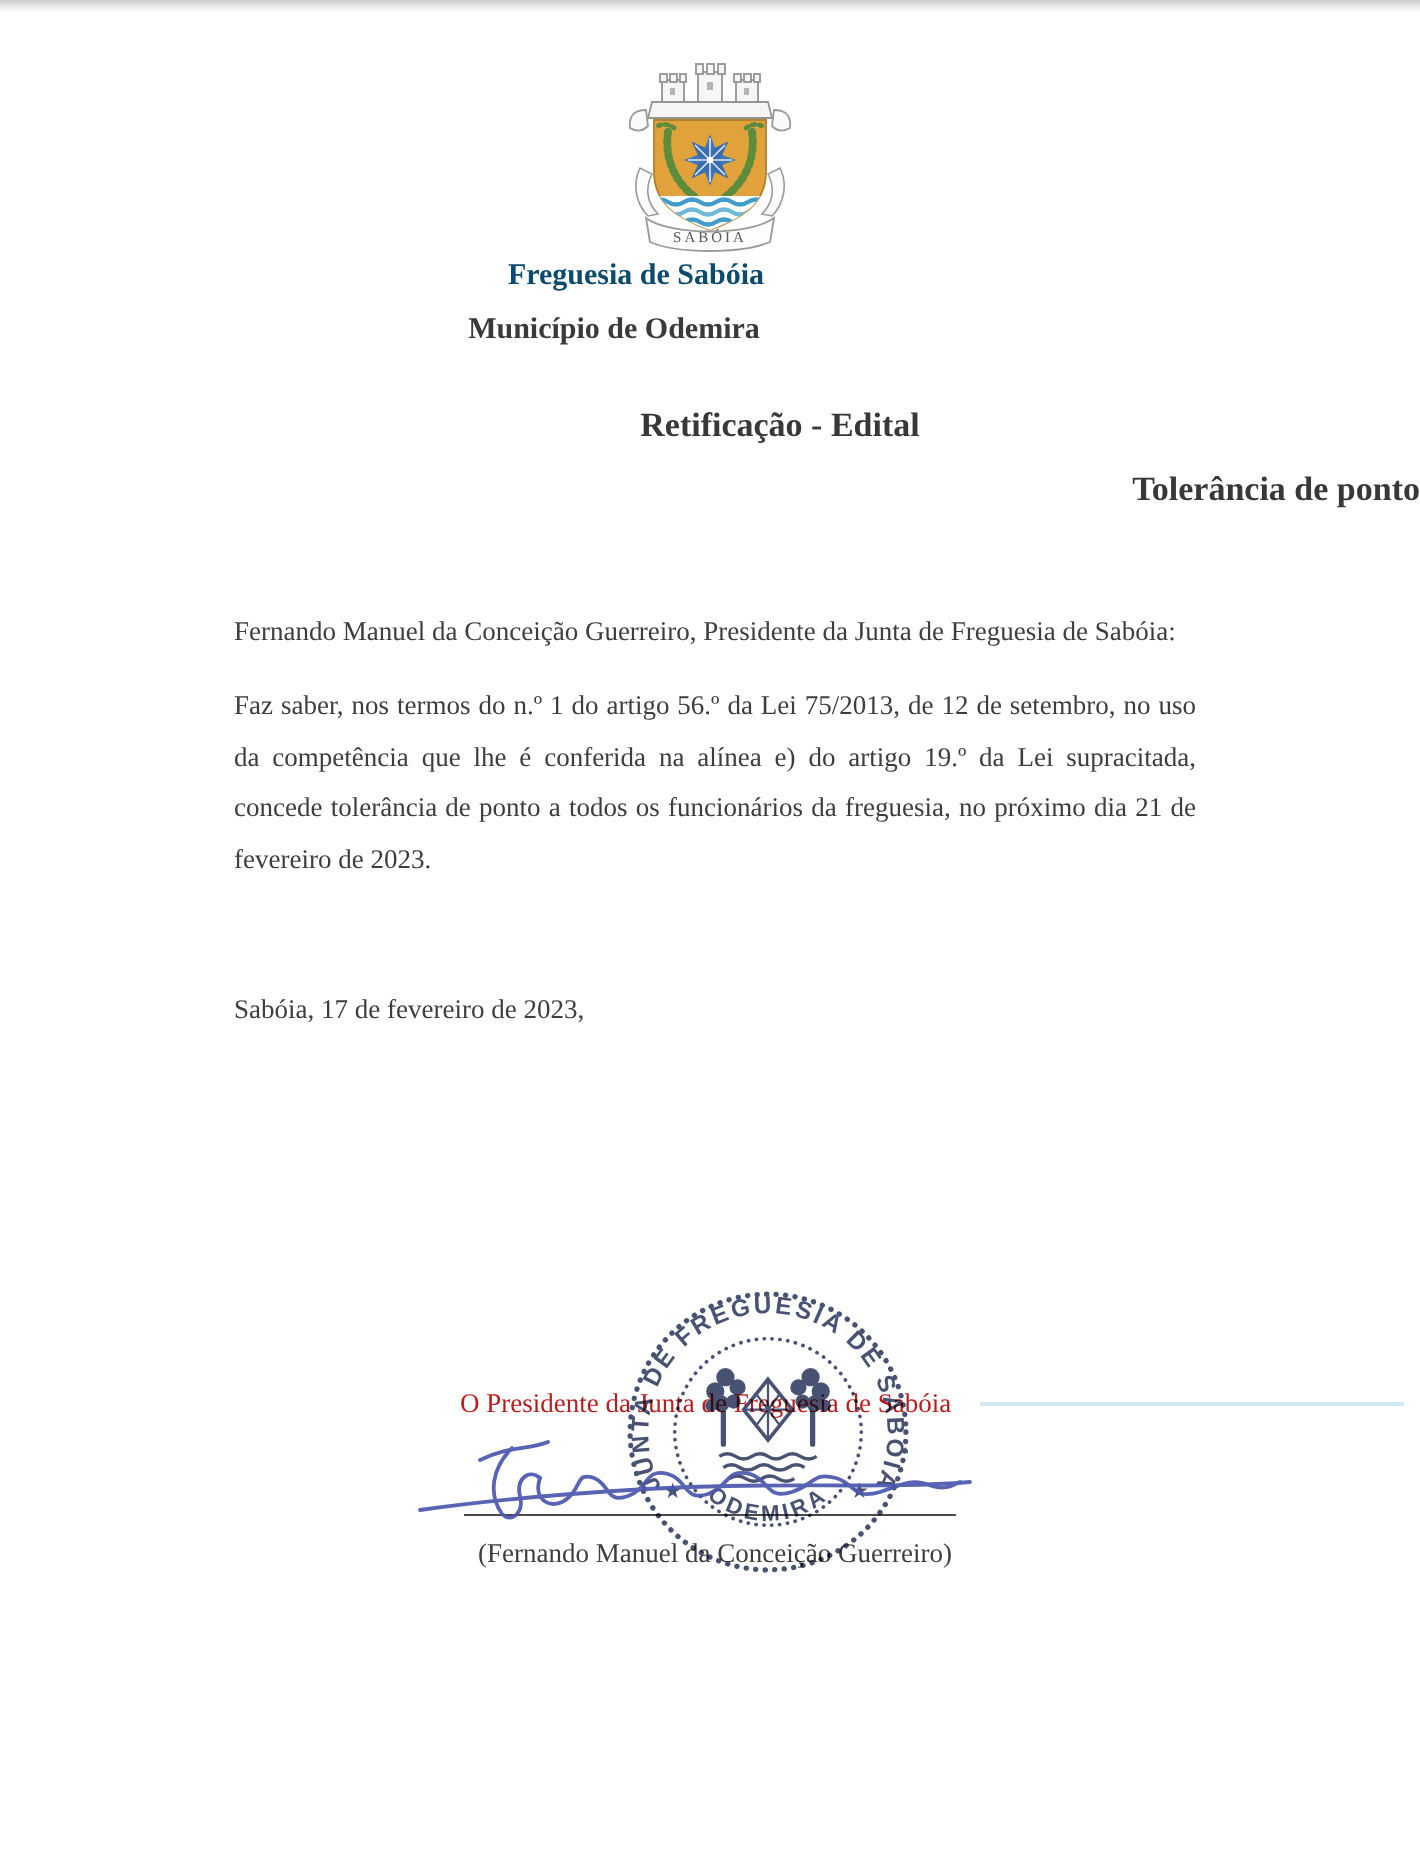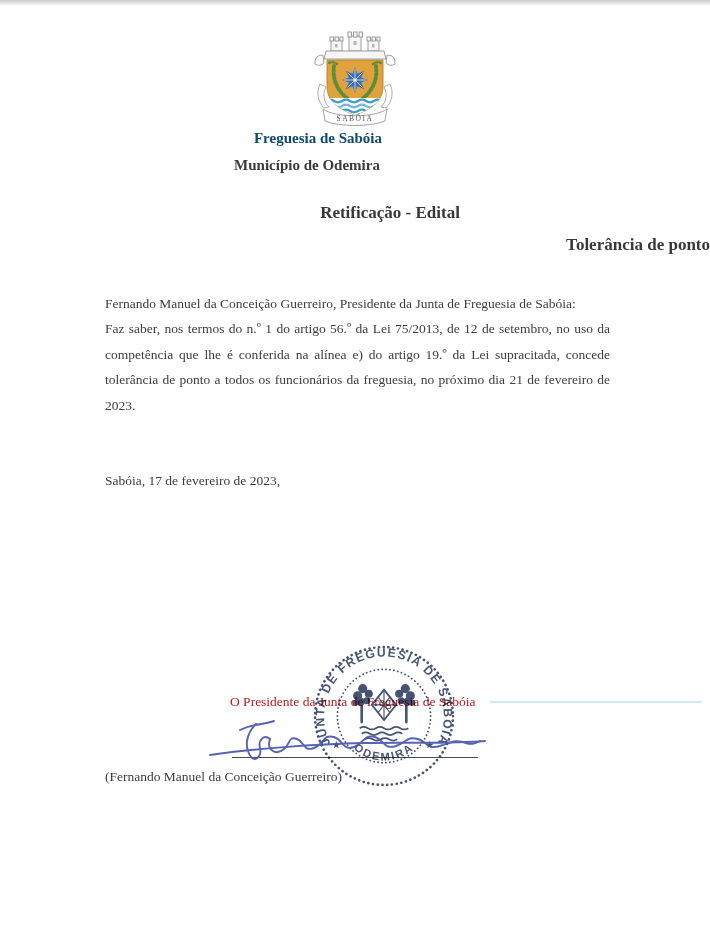--- a/index.html
+++ b/index.html
@@ -13,31 +13,31 @@
   .org-line1{position:absolute;top:130px;left:0;width:636px;text-align:center;
     font-size:15px;font-weight:bold;color:#0c4a6e;}
   .org-line2{position:absolute;top:157px;left:0;width:614px;text-align:center;
     font-size:15px;font-weight:bold;color:#3a3a3a;}
   .title1{position:absolute;top:203px;left:0;width:710px;text-align:center;
     font-size:17px;font-weight:bold;color:#383838;padding-left:35px;}
   .title2{position:absolute;top:235px;left:0;width:710px;text-align:right;
     font-size:17px;font-weight:bold;color:#383838;}
   .doc-body{position:absolute;top:291px;left:105px;width:505px;
     font-size:13.5px;line-height:25.4px;color:#3d3d3d;}
-  .doc-body p{margin:0;text-align:justify;}
+  .doc-body p{margin:12px;text-align:justify;}
   .services-intro{margin-top:20px !important;text-align:left !important;}
   .doc-body ul{margin:0;padding:0 0 0 41px;line-height:26px;}
   .doc-body li{padding-left:3px;}
   .date-line{margin-top:50px !important;text-align:left !important;}
   .president-line{position:absolute;top:694px;left:230px;font-size:13.5px;color:#b91c1c;z-index:1;}
   .highlight-line{position:absolute;top:701px;left:490px;width:212px;height:2px;
     background:#cfe9f2;z-index:0;}
   .sig-rule{position:absolute;top:757px;left:232px;width:246px;height:1px;
     background:#4a4a4a;z-index:1;}
-  .name-line{position:absolute;top:769px;left:105px;width:505px;
+  .name-line{position:absolute;top:769px;left:105px;width:505px;text-align:center;
     font-size:13.5px;color:#3d3d3d;z-index:1;}
   .stamp{position:absolute;top:643px;left:311px;width:146px;height:146px;
     mix-blend-mode:multiply;opacity:0.88;z-index:2;}
   .signature{position:absolute;top:712px;left:204px;width:292px;height:58px;z-index:3;}
 </style>
 </head>
 <body>
 
 <div class="top-shade"></div>
 

